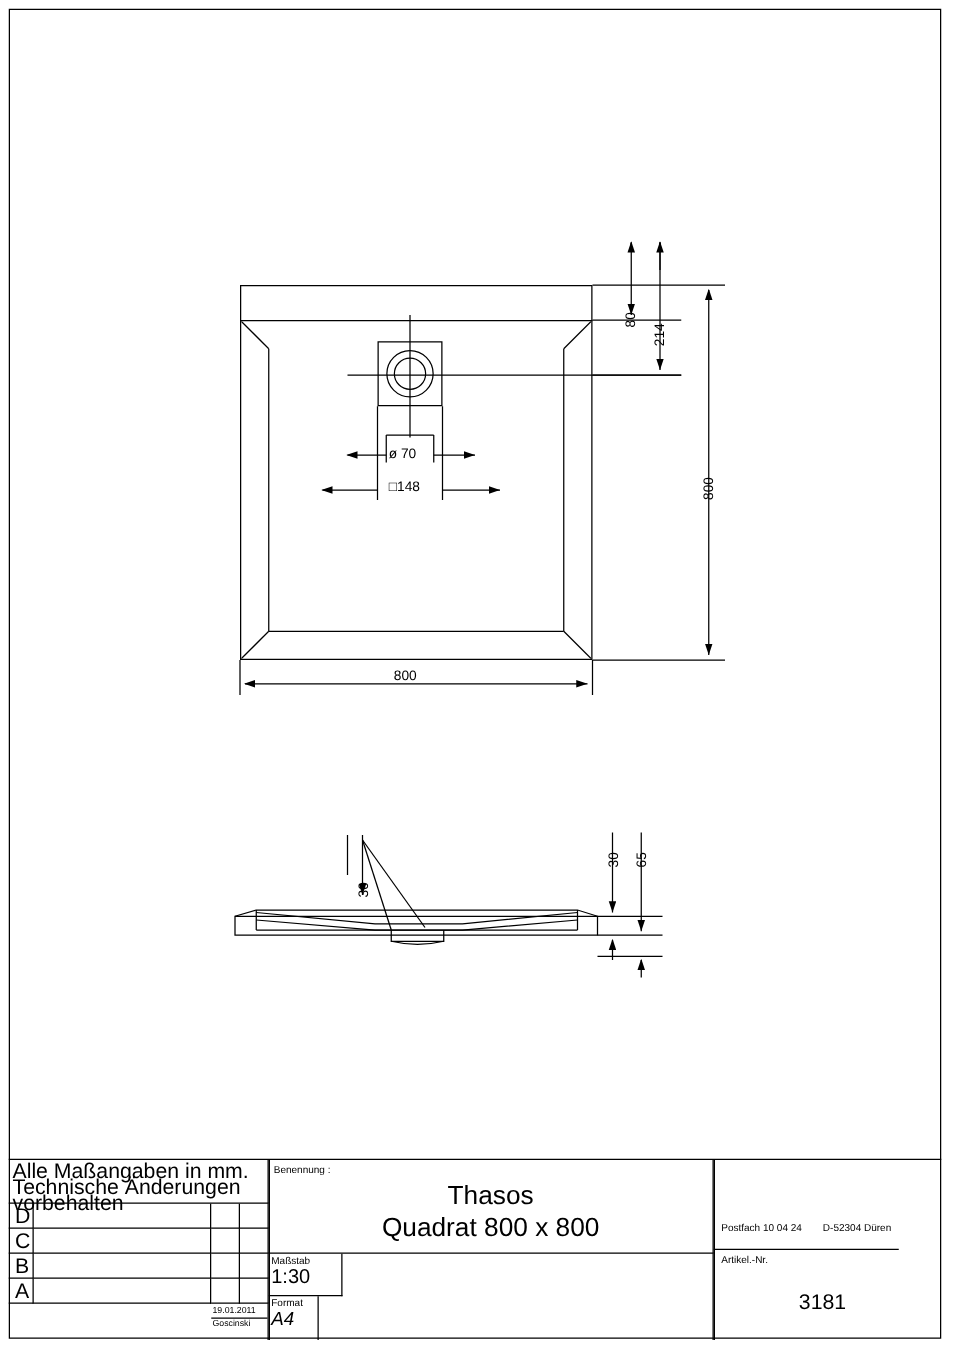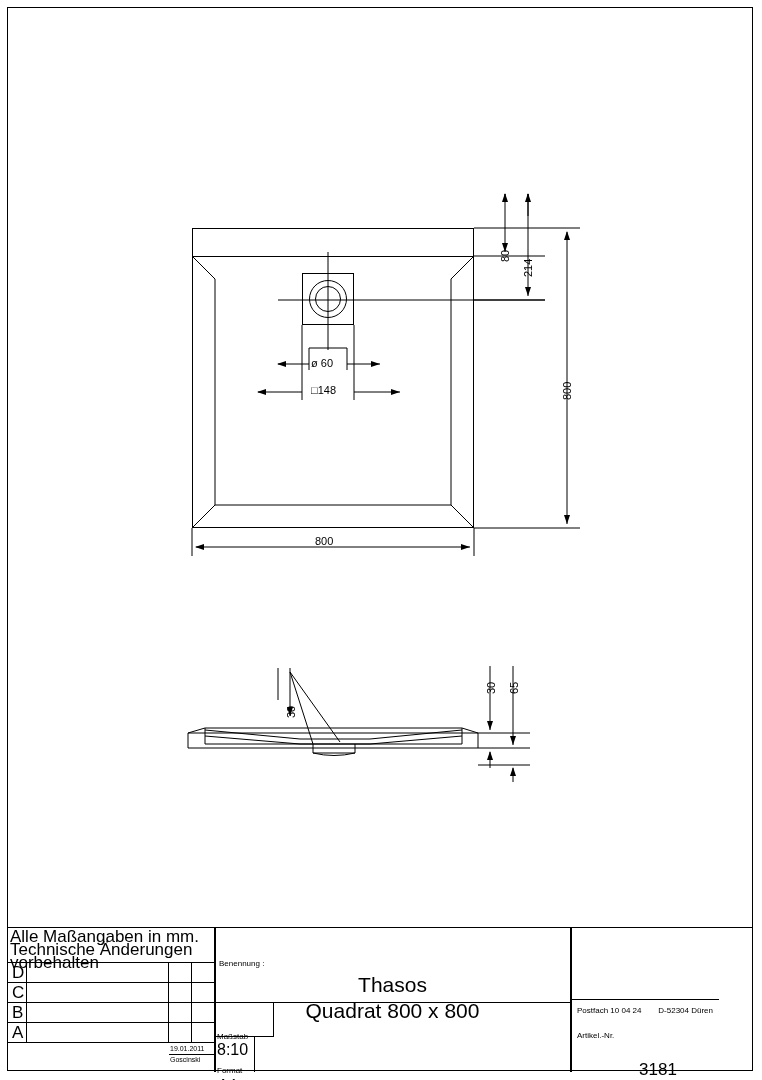--- a/index.html
+++ b/index.html
@@ -110,21 +110,21 @@
     box-sizing: border-box;
   }
   #titleblock .cell { position: absolute; box-sizing: border-box; }
   .tb-border-r { border-right: 1px solid #000; }
   .tb-border-b { border-bottom: 1px solid #000; }
 
   .tb-text {
     font-size: 17px;
     line-height: 13px;
   }
-  .tb-small { font-size: 8px; line-height: 9px; margin-top: 28px; }
+  .tb-small { font-size: 8px; line-height: 9px; }
   .tb-tiny { font-size: 7px; line-height: 8px; }
 
   .benennung-title {
     font-size: 21px;
     text-align: center;
     line-height: 26px;
   }
   .hoesch-logo {
     font-family: "Liberation Sans", sans-serif;
     font-weight: bold;
@@ -210,21 +210,21 @@
       <line x1="354" y1="325" x2="354" y2="400"></line>
       <line x1="258" y1="392" x2="302" y2="392" marker-start="url(#arS)"></line>
       <line x1="354" y1="392" x2="400" y2="392" marker-end="url(#ar)"></line>
     </g>
   </svg>
 
   <div class="lbl vert" style="left:500px; top:262px;">80</div>
   <div class="lbl vert" style="left:523px; top:277px;">214</div>
   <div class="lbl vert" style="left:562px; top:400px;">800</div>
   <div class="lbl" style="left:315px; top:536px;">800</div>
-  <div class="lbl" style="left:311px; top:358px;">ø 60</div>
+  <div class="lbl" style="left:311px; top:358px;">ø 70</div>
   <div class="lbl" style="left:311px; top:385px;">□148</div>
 
   <svg style="position:absolute;left:0;top:0;width:762px;height:1080px;">
     <g stroke="#000" stroke-width="1" fill="none">
 
       <path d="M188,733 L188,748 L478,748 L478,733 Z" fill="#ffffff"></path>
       <path d="M188,733 L205,728 L462,728 L478,733"></path>
       <path d="M205,728 L205,744 M462,728 L462,744"></path>
       <path d="M205,744 L462,744"></path>
 
@@ -306,21 +306,21 @@
     </div>
 
     <div class="cell tb-border-r tb-border-b" style="left:208px;top:0;width:356px;height:75px;">
       <div class="tb-small" style="padding:3px 0 0 4px;">Benennung :</div>
       <div class="benennung-title" style="margin-top:4px;">Thasos</div>
       <div class="benennung-title">Quadrat 800 x 800</div>
     </div>
 
     <div class="cell tb-border-r tb-border-b" style="left:208px;top:75px;width:59px;height:34px;">
       <div class="tb-small" style="padding:1px 0 0 2px;">Maßstab</div>
-      <div class="scale-val" style="padding:0 0 0 2px;">8:10</div>
+      <div class="scale-val" style="padding:0 0 0 2px;">1:30</div>
     </div>
 
     <div class="cell tb-border-r" style="left:208px;top:109px;width:40px;height:35px;">
       <div class="tb-small" style="padding:1px 0 0 2px;">Format</div>
       <div class="format-val" style="padding:0 0 0 2px;">A4</div>
     </div>
 
     <div class="cell tb-border-r" style="left:248px;top:75px;width:316px;height:69px;"></div>
 
     <div class="cell tb-border-b" style="left:564px;top:48px;width:148px;height:24px;">

